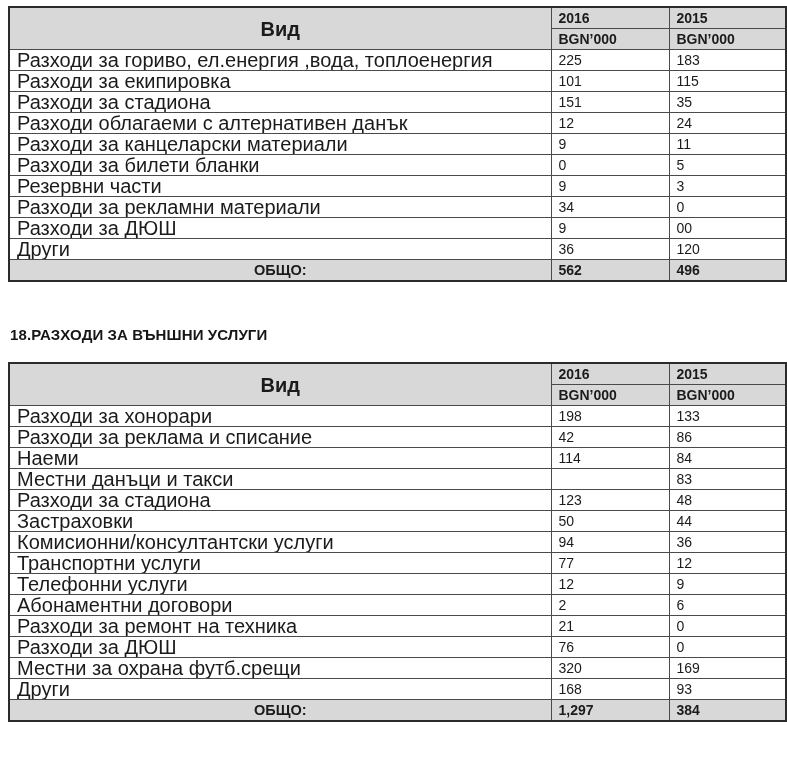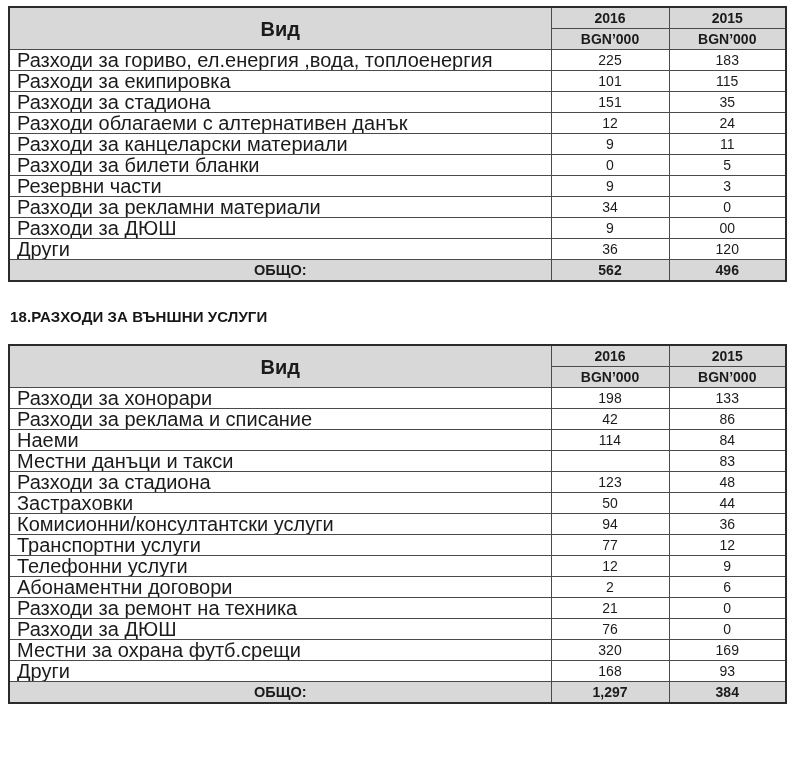--- a/index.html
+++ b/index.html
@@ -18,21 +18,21 @@
   }
   .section-title {
     font-size: 15px;
     font-weight: 700;
     margin: 0 0 0 2px;
     padding: 2px 0 0 0;
     letter-spacing: 0.1px;
     color: #161616;
   }
   .t17-title { margin-bottom: 17px; }
-  .t18-title { margin-top: 24px; margin-bottom: 19px; }
+  .t18-title { margin-top: 42px; margin-bottom: 19px; }
   table.fin {
     border-collapse: collapse;
     table-layout: fixed;
     width: 777px;
     font-size: 14px;
     border: 2px solid #2b2b2b;
   }
   table.fin col.c-label { width: 542px; }
   table.fin col.c-y1    { width: 118px; }
   table.fin col.c-y2    { width: 117px; }
@@ -46,21 +46,21 @@
   }
   table.fin thead th {
     background: #d8d8d8;
     font-weight: 700;
   }
   th.vid {
     text-align: center;
     font-size: 20px;
   }
   th.num, td.num {
-    text-align: center;
+    text-align: left;
   }
   tbody td.label {
     text-align: left;
     font-size: 20px;
   }
   tfoot td {
     background: #d8d8d8;
     font-weight: 700;
     margin-left: 32px;
   }

